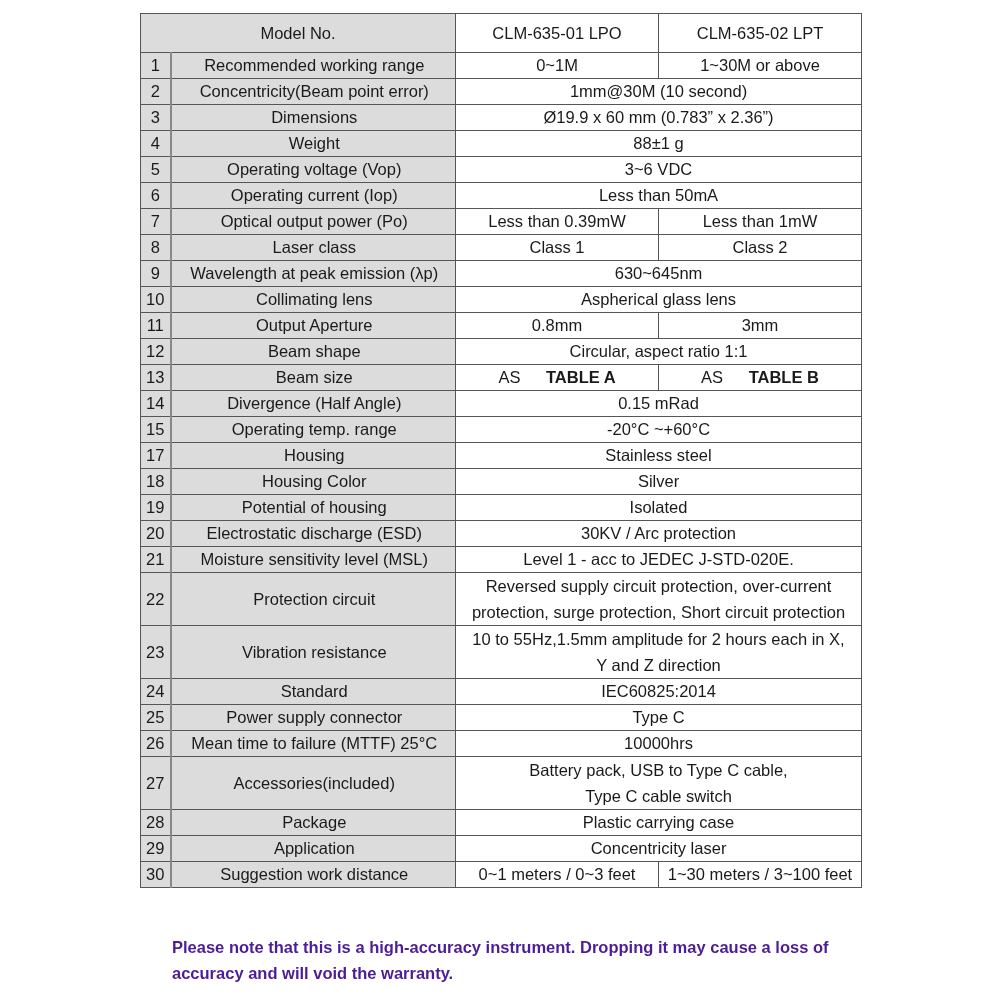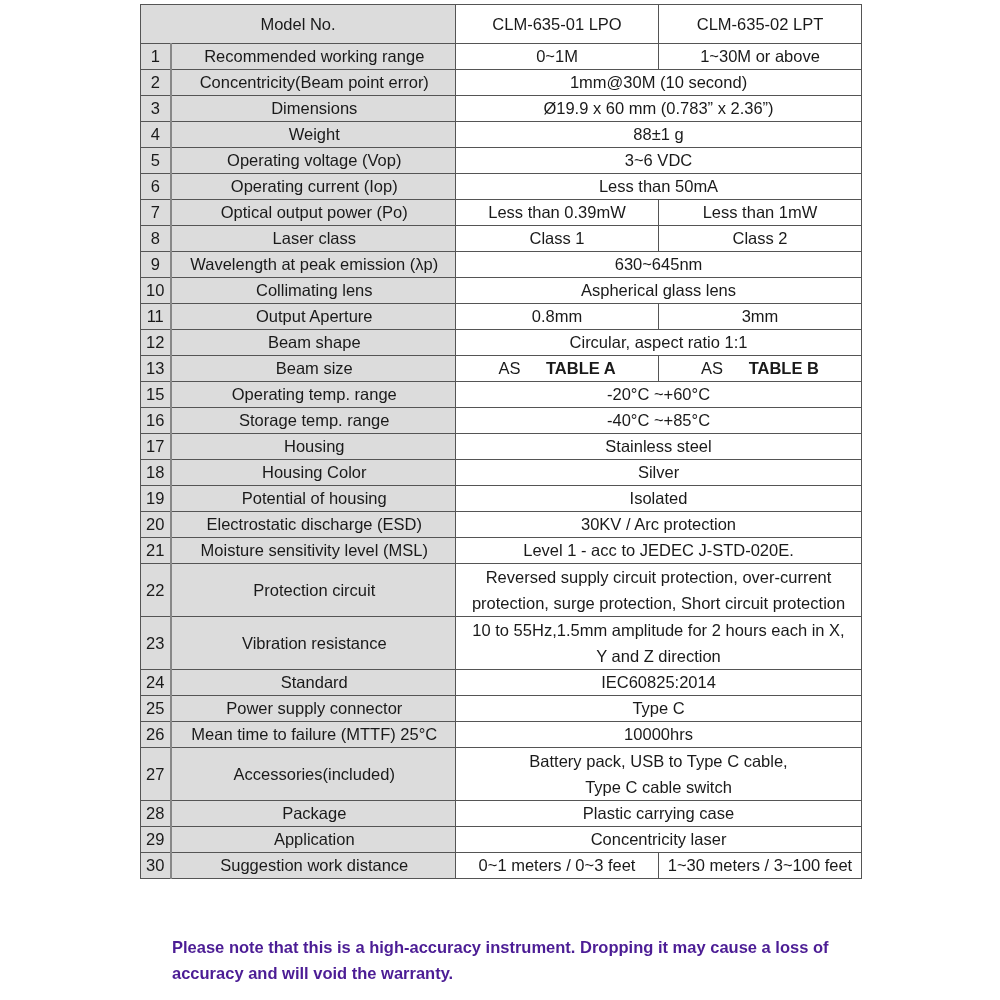--- a/index.html
+++ b/index.html
@@ -1,18 +1,18 @@
 <!DOCTYPE html>
 <html><head>
 <meta charset="utf-8">
 <style>
   html, body { margin: 0; padding: 0; background: #ffffff; }
   body { width: 1000px; height: 1000px; position: relative; overflow: hidden;
          font-family: "Liberation Sans", sans-serif; color: #1a1a1a; }
-  table.spec { position: absolute; left: 140px; top: 4px; width: 721px;
+  table.spec { position: absolute; left: 140px; top: 13px; width: 721px;
                border-collapse: collapse; table-layout: fixed; font-size: 16.5px; padding-left: 46px; }
   table.spec td { border: 1.5px solid #555; padding: 0; height: 25px; line-height: 25px;
                   text-align: center; white-space: nowrap; }
   table.spec td.num { background: #dcdcdc; width: 29px; text-align: center; border-right: 2px solid #888; }
   table.spec td.lbl { background: #dcdcdc; text-align: center; padding-left: 2px; width: 282px; border-right: 1.5px solid #555; }
   table.spec td.hdr { background: #dcdcdc; height: 38px; line-height: 38px; }
   table.spec tr.head td.val { height: 38px; line-height: 38px; }
   table.spec td.val { background: #fff; }
   table.spec td.wrap { white-space: normal; line-height: 26px; }
   table.spec tr.tall td { height: 51px; }
@@ -101,28 +101,28 @@
         <td class="lbl">Beam shape</td>
         <td class="val" colspan="2">Circular, aspect ratio 1:1</td>
       </tr>
       <tr>
         <td class="num">13</td>
         <td class="lbl">Beam size</td>
         <td class="val"><span style="white-space: pre;">AS </span><span class="bold">TABLE A</span></td>
         <td class="val"><span style="white-space: pre;">AS </span><span class="bold">TABLE B</span></td>
       </tr>
       <tr>
+        <td class="num">14</td>
+        <td class="lbl">Divergence (Half Angle)</td>
+        <td class="val" colspan="2">0.15 mRad</td>
+      </tr>
+      <tr>
         <td class="num">15</td>
         <td class="lbl">Operating temp. range</td>
         <td class="val" colspan="2">-20°C ~+60°C</td>
-      </tr>
-      <tr>
-        <td class="num">16</td>
-        <td class="lbl">Storage temp. range</td>
-        <td class="val" colspan="2">-40°C ~+85°C</td>
       </tr>
       <tr>
         <td class="num">17</td>
         <td class="lbl">Housing</td>
         <td class="val" colspan="2">Stainless steel</td>
       </tr>
       <tr>
         <td class="num">18</td>
         <td class="lbl">Housing Color</td>
         <td class="val" colspan="2">Silver</td>

